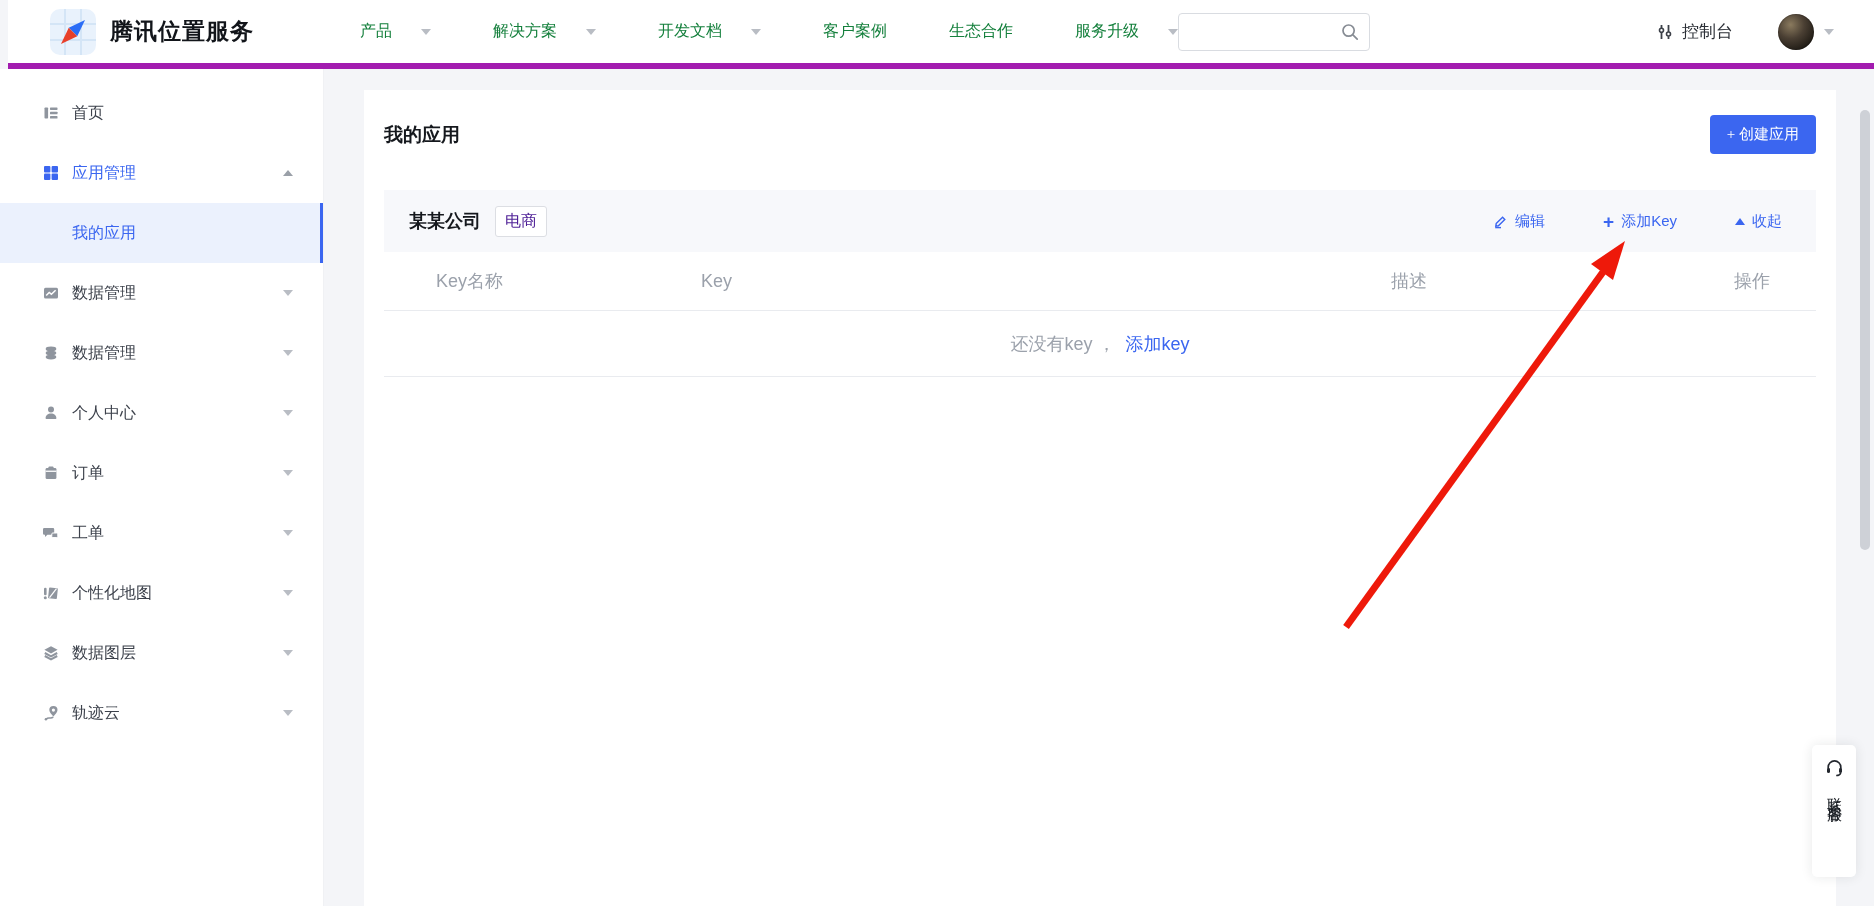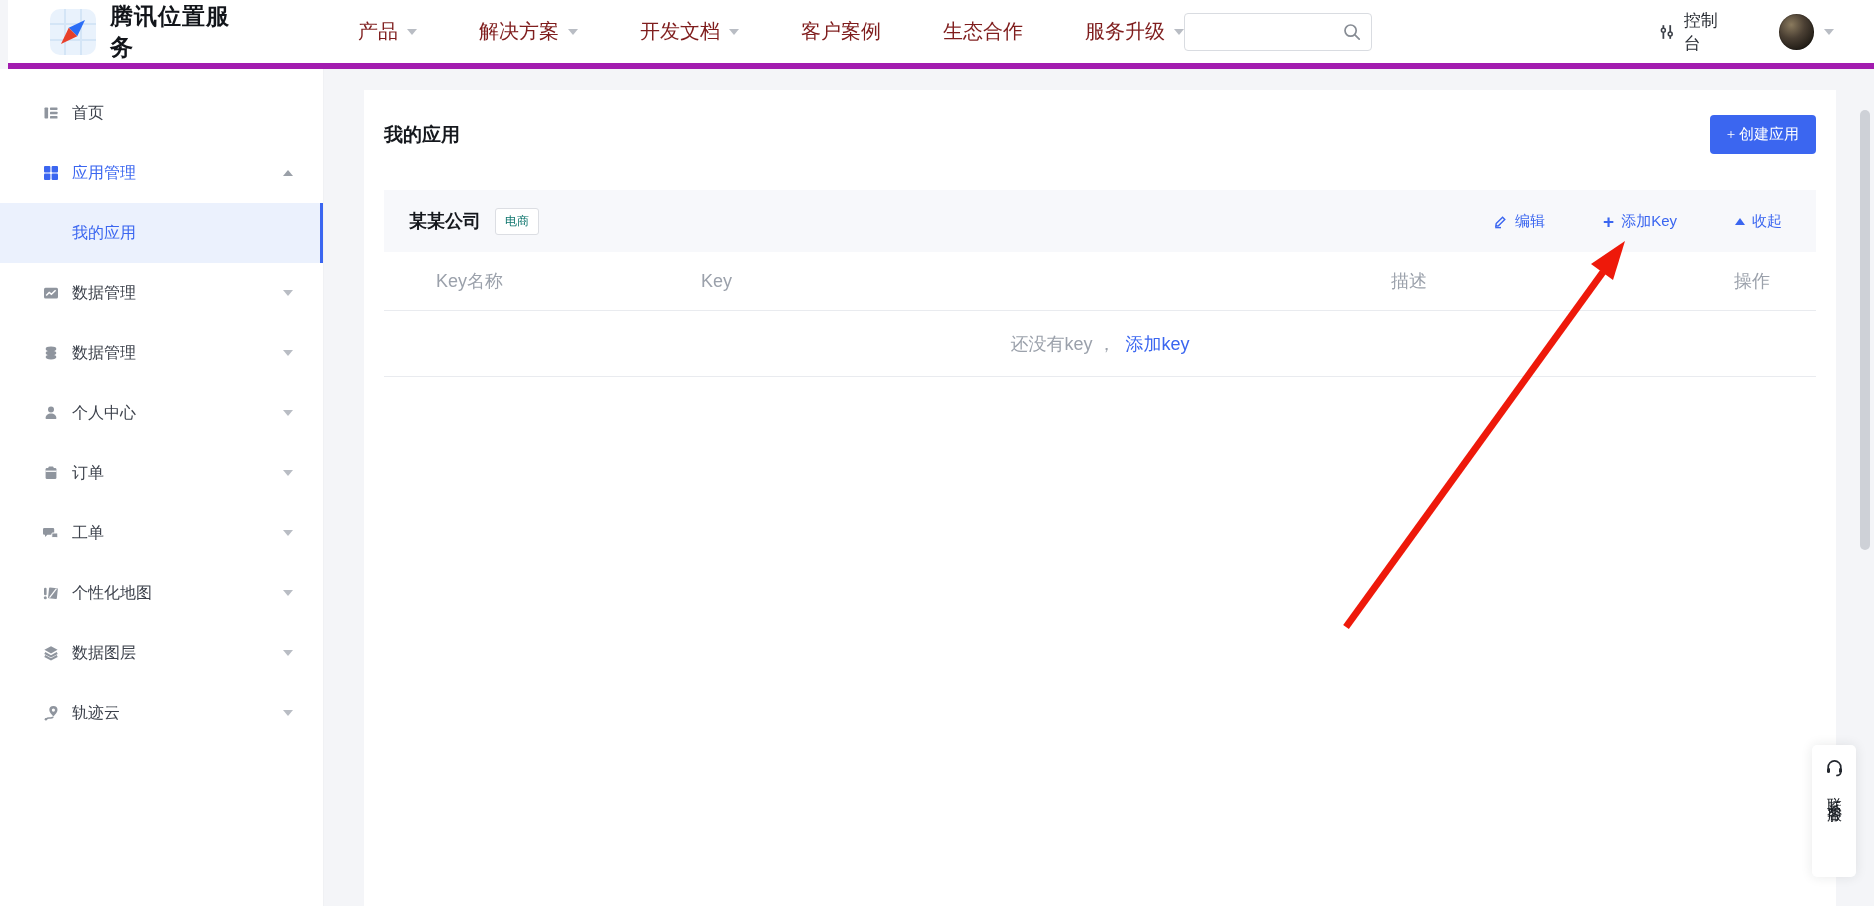--- a/index.html
+++ b/index.html
@@ -7,21 +7,21 @@
   body {
     font-family:"Liberation Sans","DejaVu Sans",sans-serif;
     background:#F4F5F8; position:relative; overflow:hidden; color:#333;
   }
   
   .header{ position:absolute; top:0; left:8px; right:0; height:69px; background:#fff;
     border-bottom:6px solid #a21caf; display:flex; align-items:center; z-index:20; }
   .brand{ display:flex; align-items:center; margin-left:42px; }
   .brand-name{ font-size:23px; font-weight:bold; color:#12151A; margin-left:14px; letter-spacing:1px; }
   .nav{ display:flex; align-items:center; margin-left:106px; gap:62px; }
-  .nav-item{ display:flex; align-items:center; font-size:20px; color:#7f1d1d; cursor:pointer; white-space:nowrap; }
+  .nav-item{ display:flex; align-items:center; font-size:16px; color:#15803d; cursor:pointer; white-space:nowrap;gap:20px; }
   .caret-down{ width:0; height:0; border-left:5px solid transparent; border-right:5px solid transparent;
     border-top:6px solid #B9BDC4; margin-left:9px; }
   .caret-up{ width:0; height:0; border-left:5px solid transparent; border-right:5px solid transparent;
     border-bottom:6px solid #9AA0A8; }
   .header-right{ margin-left:auto; margin-right:40px; display:flex; align-items:center; }
   .searchbox{ position:relative; width:192px; height:38px; }
   .searchbox input{ width:100%; height:100%; border:1px solid #D9DCE1; border-radius:4px;
     outline:none; padding:0 36px 0 12px; font-size:14px; background:#fff; }
   .searchbox svg{ position:absolute; right:10px; top:9px; }
   .console{ display:flex; align-items:center; margin-left:286px; cursor:pointer; }
@@ -46,21 +46,21 @@
   .panel{ position:absolute; left:40px; right:38px; top:21px; bottom:0; background:#fff;
     padding:25px 20px 0 20px; }
   .title-row{ display:flex; align-items:center; justify-content:space-between; }
   .page-title{ font-size:19px; font-weight:bold; color:#15181D; }
   .create-btn{ background:#3B66F0; color:#fff; border:none; border-radius:4px;
     font-size:15px; padding:10px 17px; cursor:pointer; font-family:Liberation Serif, serif; }
   .app-card{ margin-top:36px; }
   .card-head{ height:62px; background:#F7F8FB; display:flex; align-items:center;
     padding:0 34px 0 25px; }
   .company{ font-size:18px; font-weight:bold; color:#15181D; }
-  .tag{ margin-left:14px; font-size:12px; color:#0f766e; background:#fff;
+  .tag{ margin-left:14px; font-size:16px; color:#4c1d95; background:#fff;
     border:1px solid #DCDEE3; border-radius:3px; padding:4px 9px; }
   .card-actions{ margin-left:auto; display:flex; align-items:center; gap:58px; }
   .card-link{ display:flex; align-items:center; gap:7px; color:#3B66F0; font-size:15px; cursor:pointer; }
   .plus-glyph{ font-size:19px; line-height:1; font-weight:bold; }
   .tri-up{ width:0; height:0; border-left:5px solid transparent; border-right:5px solid transparent;
     border-bottom:7px solid #3B66F0; }
   .thead{ position:relative; height:59px; border-bottom:1px solid #E9EBEF; }
   .th{ position:absolute; top:0; line-height:59px; font-size:18px; color:#9BA1AB; }
   .th.c1{ left:52px; } .th.c2{ left:317px; } .th.c3{ left:1007px; } .th.c4{ left:1350px; }
   .empty-row{ height:66px; border-bottom:1px solid #E9EBEF; display:flex;

